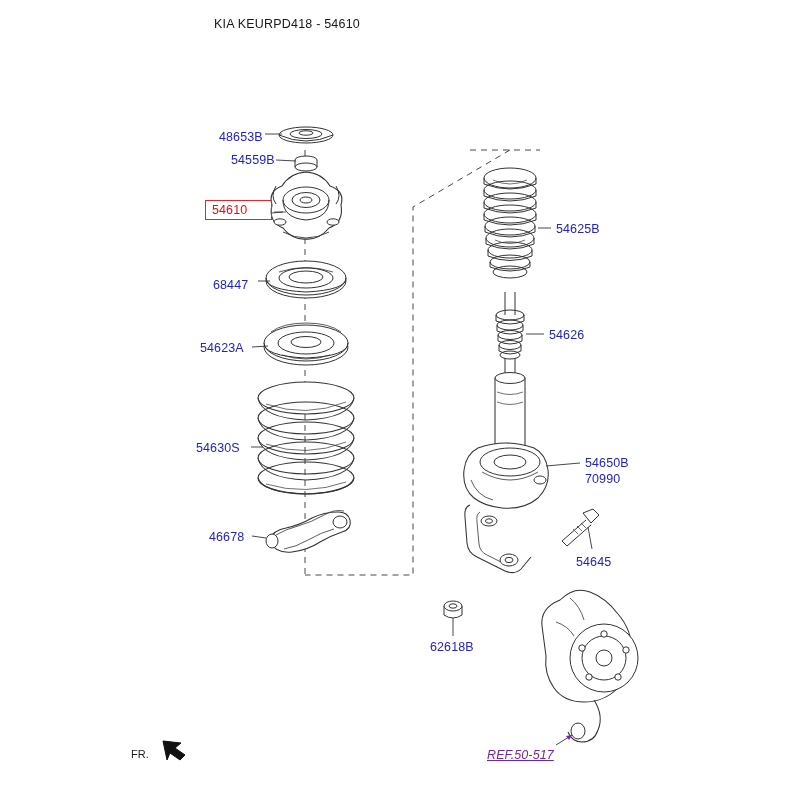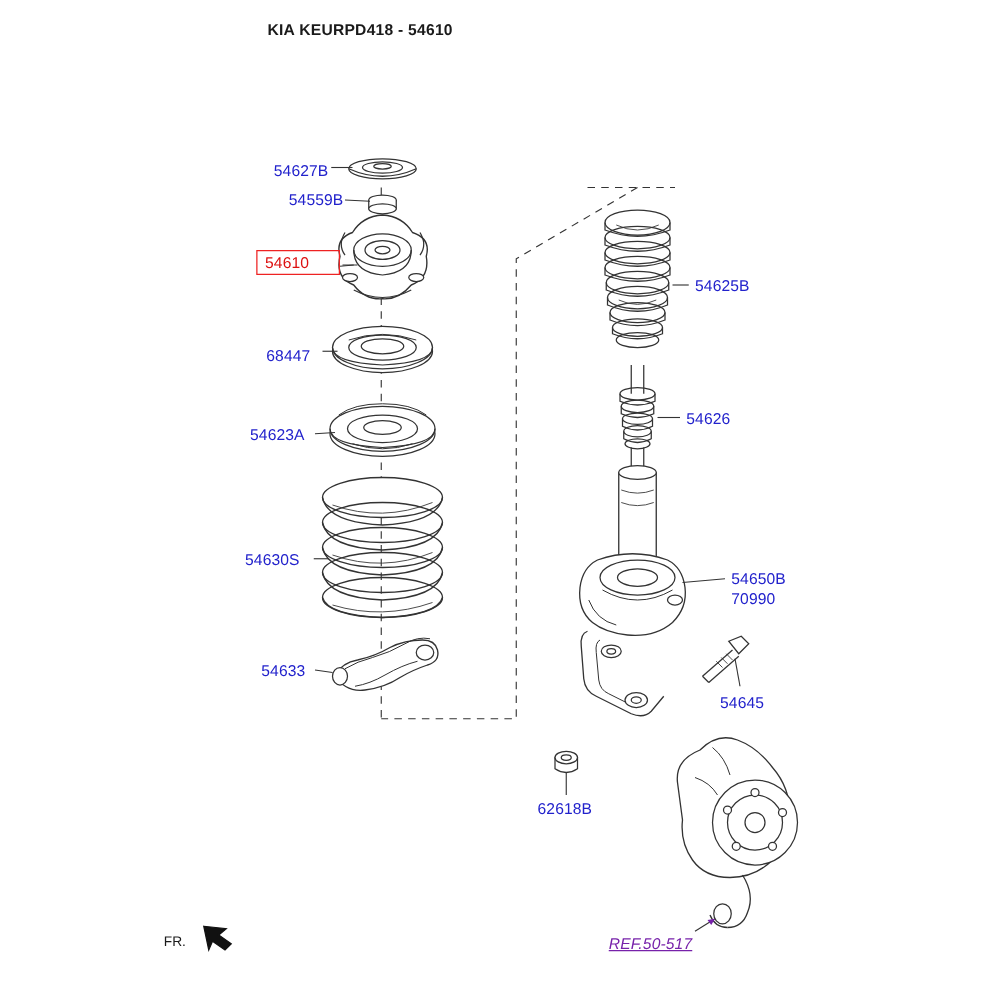--- a/index.html
+++ b/index.html
@@ -21,21 +21,20 @@
     height: 800px;
   }
   .title {
     position: absolute;
     left: 214px;
     top: 17px;
     font-size: 12.5px;
     color: #1a1a1a;
     letter-spacing: 0.2px;
     white-space: nowrap;
-    font-weight: bold;
   }
   .lbl {
     position: absolute;
     font-size: 12.5px;
     color: #2222cc;
     white-space: nowrap;
     letter-spacing: 0.1px;
   }
   .lbl.highlight {
     color: #dd1111;
@@ -244,30 +243,30 @@
       <ellipse cx="578" cy="731" rx="7" ry="8" fill="#ffffff"></ellipse>
 
       <line x1="556" y1="745" x2="572" y2="735" stroke-width="0.9"></line>
       <path d="M572,735 l-6,1 l3,4 z" fill="#7722aa" stroke="none"></path>
 
       <path d="M163,741 l18,2 l-6,5 l10,7 l-5,5 l-10,-7 l-3,7 z" fill="#111111" stroke="#111111" stroke-width="1"></path>
 
     </g>
   </svg>
 
-  <div class="lbl" style="left:219px;top:130px;">54627B</div>
+  <div class="lbl" style="left:219px;top:130px;">48653B</div>
   <div class="lbl" style="left:231px;top:153px;">54559B</div>
 
   <div class="hl-box" style="left:205px;top:200px;width:67px;height:20px;"></div>
   <div class="lbl highlight" style="left:212px;top:203px;">54610</div>
 
   <div class="lbl" style="left:213px;top:278px;">68447</div>
   <div class="lbl" style="left:200px;top:341px;">54623A</div>
   <div class="lbl" style="left:196px;top:441px;">54630S</div>
-  <div class="lbl" style="left:209px;top:530px;">54633</div>
+  <div class="lbl" style="left:209px;top:530px;">46678</div>
 
   <div class="lbl" style="left:556px;top:222px;">54625B</div>
   <div class="lbl" style="left:549px;top:328px;">54626</div>
   <div class="lbl" style="left:585px;top:456px;">54650B</div>
   <div class="lbl" style="left:585px;top:472px;">70990</div>
   <div class="lbl" style="left:576px;top:555px;">54645</div>
   <div class="lbl" style="left:430px;top:640px;">62618B</div>
 
   <div class="lbl ref" style="left:487px;top:748px;font-style:italic;">REF.50-517</div>
 

